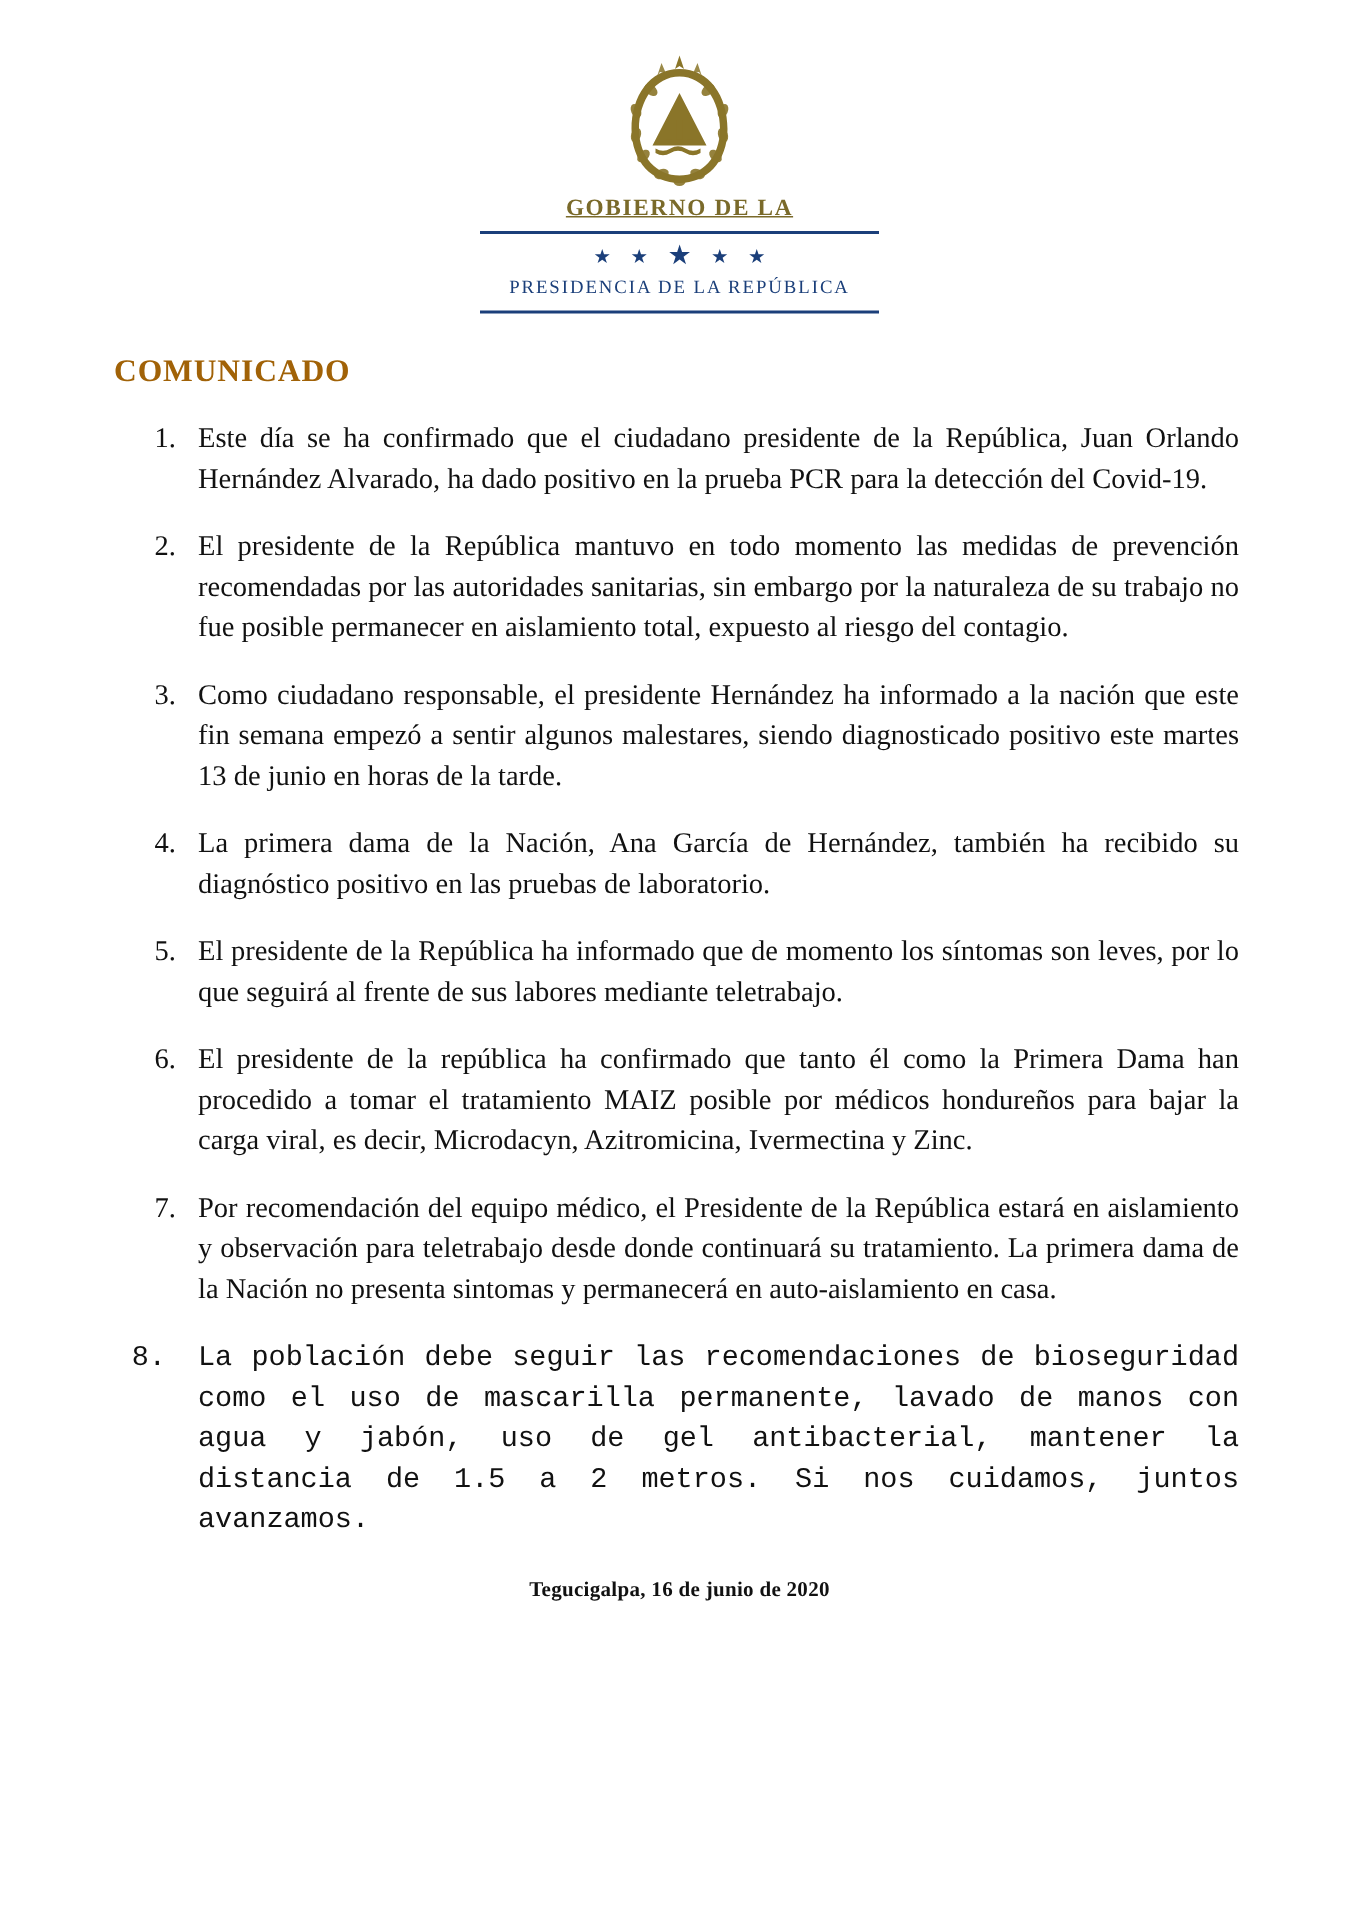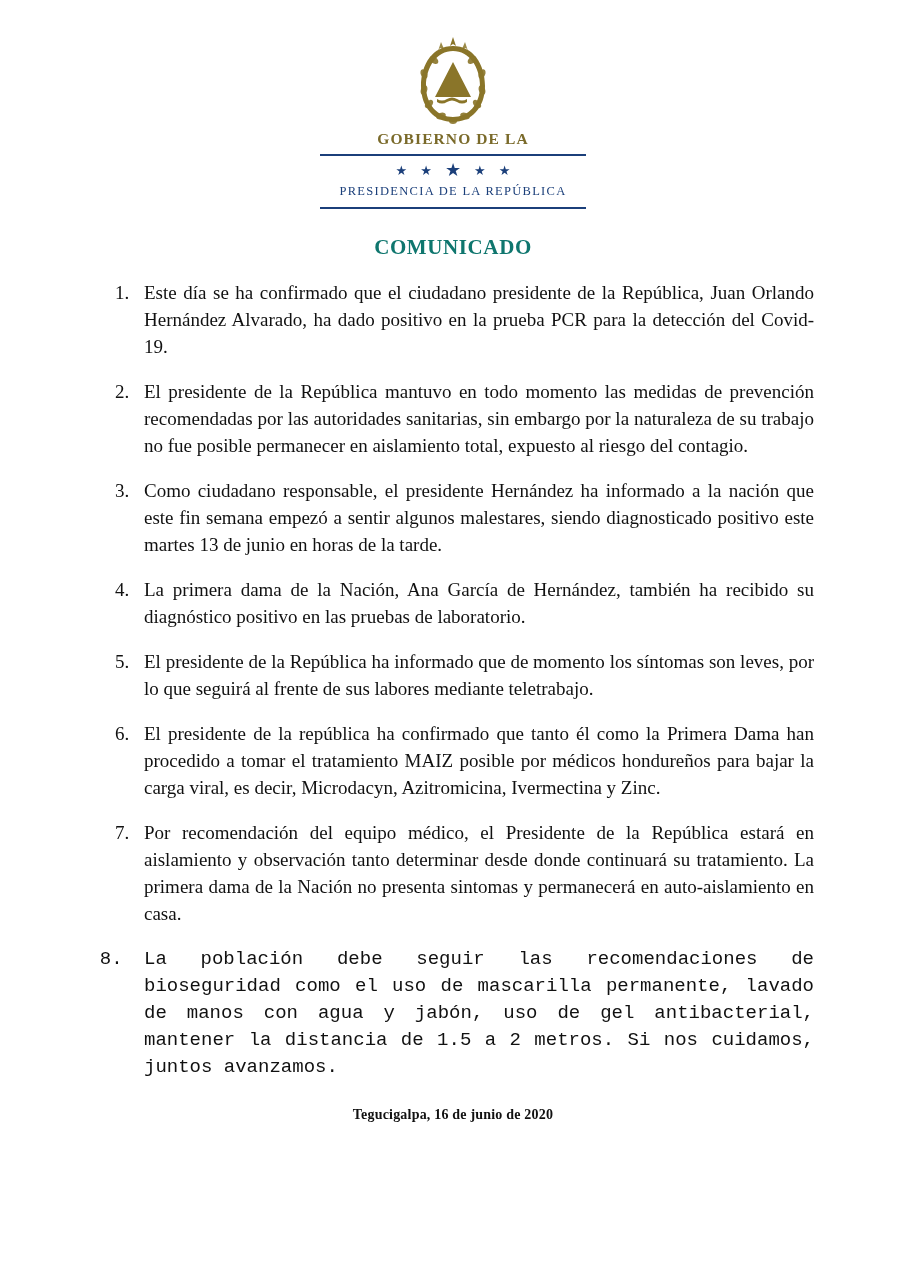--- a/index.html
+++ b/index.html
@@ -35,20 +35,21 @@
     margin: 0 auto 4px auto;
     display: block;
   }
   .gov-line1, .gov-line2 {
     font-family: "Liberation Serif", "DejaVu Serif", serif;
     color: #7a6a2a;
     letter-spacing: 0.6px;
     line-height: 1.12;
     font-size: 15.5px;
     font-weight: 700;
+    text-decoration: underline;
   }
   .gov-line1 { letter-spacing: 1.1px; }
   .gov-line2 { letter-spacing: 0.8px; }
 
   .rule-wrap {
     margin: 7px auto 0 auto;
     width: 266px;
   }
   .rule-top {
     height: 2px;
@@ -79,42 +80,42 @@
     padding-bottom: 8px;
   }
   .rule-bottom {
     height: 2px;
     background: #1b3f7a;
     width: 100%;
   }
 
   
   .doc-title {
-    text-align: center;
+    text-align: left;
     font-weight: 700;
     font-size: 21px;
     letter-spacing: 0.6px;
     margin: 26px 0 20px 0;
-    color: #0f766e;
+    color: #a16207;
   }
 
   
   .lead {
     font-weight: 700;
     font-size: 19.5px;
     line-height: 1.45;
     text-align: justify;
     text-justify: inter-word;
     margin: 0 0 14px 0;
     color: #000;
   }
 
   
   ol.items {
-    margin: 16px;
+    margin: 4px;
     padding: 0 0 0 42px;
     list-style-position: outside;
     font-size: 19px;
   }
   ol.items > li {
     margin: 0 0 18px 0;
     padding-left: 10px;
     line-height: 1.42;
     text-align: justify;
     text-justify: inter-word;
@@ -190,19 +191,19 @@
   <h1 class="doc-title">COMUNICADO</h1>
 
 
   <ol class="items">
     <li>Este día se ha confirmado que el ciudadano presidente de la República, Juan Orlando Hernández Alvarado, ha dado positivo en la prueba PCR para la detección del Covid-19.</li>
     <li>El presidente de la República mantuvo en todo momento las medidas de prevención recomendadas por las autoridades sanitarias, sin embargo por la naturaleza de su trabajo no fue posible permanecer en aislamiento total, expuesto al riesgo del contagio.</li>
     <li>Como ciudadano responsable, el presidente Hernández ha informado a la nación que este fin semana empezó a sentir algunos malestares, siendo diagnosticado positivo este martes 13 de junio en horas de la tarde.</li>
     <li>La primera dama de la Nación, Ana García de Hernández, también ha recibido su diagnóstico positivo en las pruebas de laboratorio.</li>
     <li>El presidente de la República ha informado que de momento los síntomas son leves, por lo que seguirá al frente de sus labores mediante teletrabajo.</li>
     <li>El presidente de la república ha confirmado que tanto él como la Primera Dama han procedido a tomar el tratamiento MAIZ posible por médicos hondureños para bajar la carga viral, es decir, Microdacyn, Azitromicina, Ivermectina y Zinc.</li>
-    <li>Por recomendación del equipo médico, el Presidente de la República estará en aislamiento y observación tanto determinar desde donde continuará su tratamiento. La primera dama de la Nación no presenta sintomas y permanecerá en auto-aislamiento en casa.</li>
+    <li>Por recomendación del equipo médico, el Presidente de la República estará en aislamiento y observación para teletrabajo desde donde continuará su tratamiento. La primera dama de la Nación no presenta sintomas y permanecerá en auto-aislamiento en casa.</li>
     <li>La población debe seguir las recomendaciones de bioseguridad como el uso de mascarilla permanente, lavado de manos con agua y jabón, uso de gel antibacterial, mantener la distancia de 1.5 a 2 metros. Si nos cuidamos, juntos avanzamos.</li>
   </ol>
 
   <div class="place-date">Tegucigalpa, 16 de junio de 2020</div>
 
 </div>
 
 </body></html>

